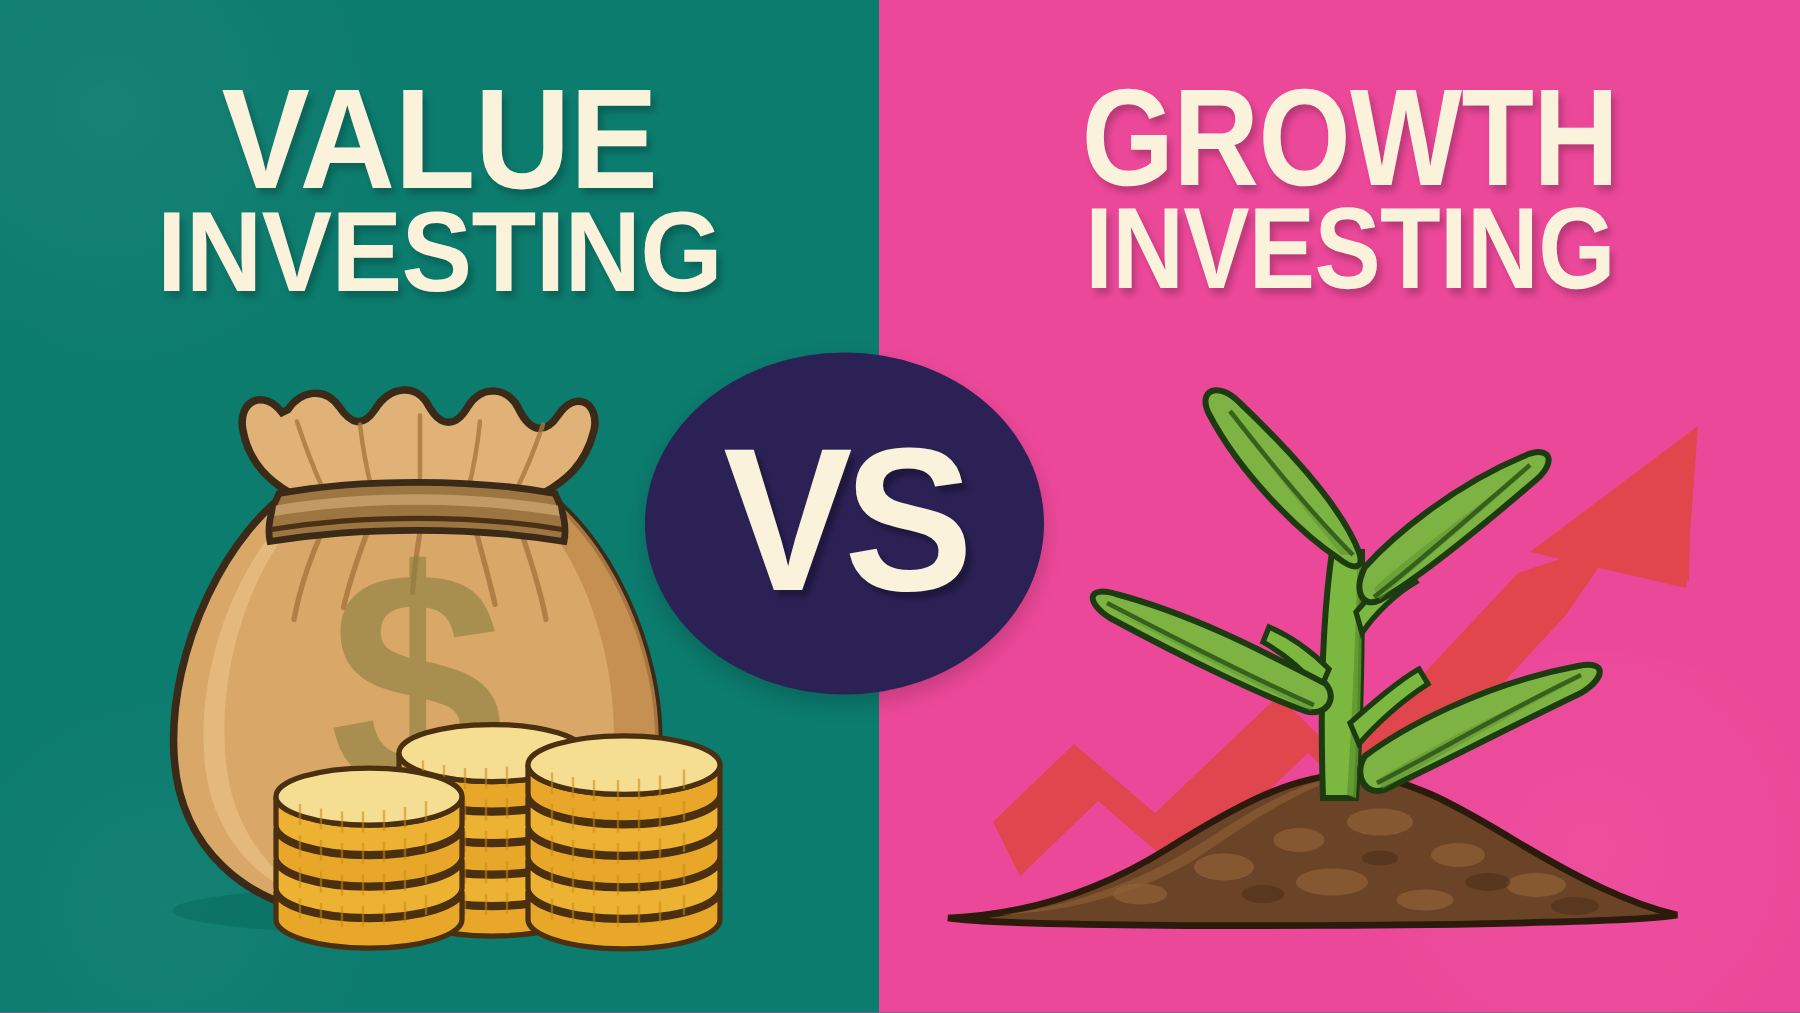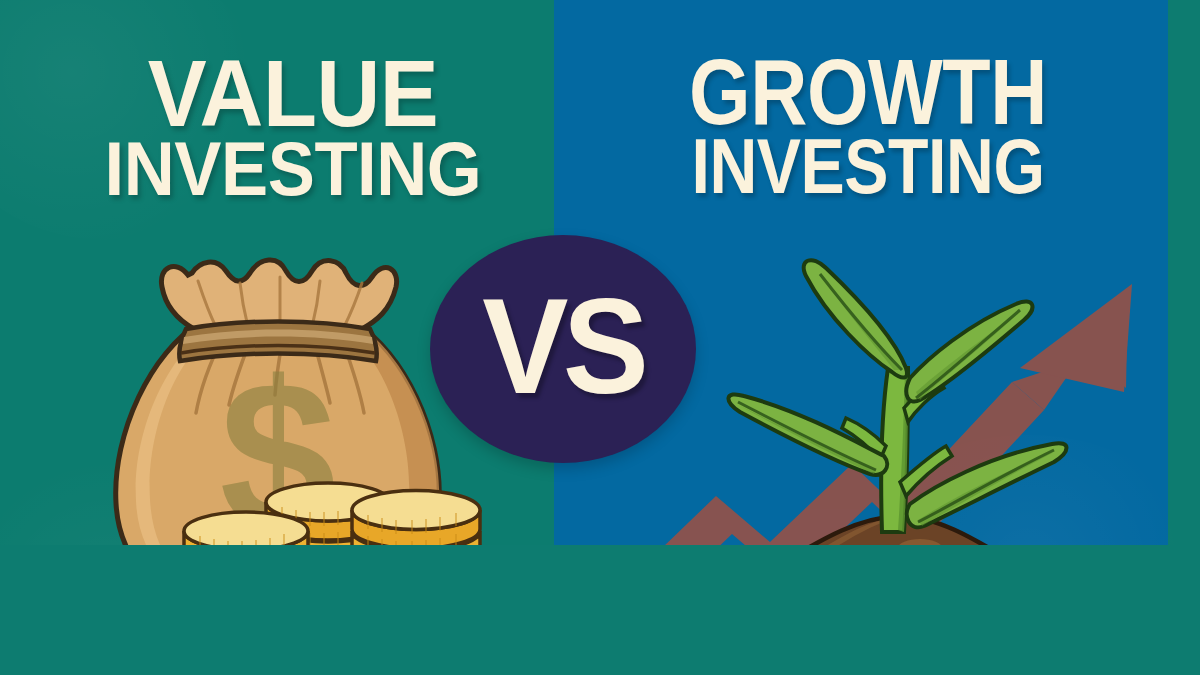--- a/index.html
+++ b/index.html
@@ -3,30 +3,30 @@
 <meta charset="utf-8">
 <style>
   * { margin:0; padding:0; box-sizing:border-box; }
   html,body { width:1200px; height:675px; overflow:hidden; }
   body {
     font-family:"Liberation Sans", sans-serif;
     background:#0d7c70;
   }
   #poster {
     position:relative;
-    width:1200px; height:545px;
+    width:1200px; height:675px;
     overflow:hidden;
     padding-left:47px;
   }
   
   .half {
     position:absolute; top:0; height:675px;
   }
   #left-panel  { left:0;   width:586px; background:#0c7c6f; }
-  #right-panel { left:554px; width:614px; background:#0369a1; }
+  #right-panel { left:586px; width:614px; background:#ec4899; }
 
   
   #left-panel::before{
     content:""; position:absolute; left:-60px; top:-40px;
     width:330px; height:280px; border-radius:50%;
     background:radial-gradient(circle at 40% 40%, rgba(255,255,255,.045), rgba(255,255,255,0) 70%);
   }
   #left-panel::after{
     content:""; position:absolute; left:-40px; bottom:-80px;
     width:300px; height:300px; border-radius:50%;

